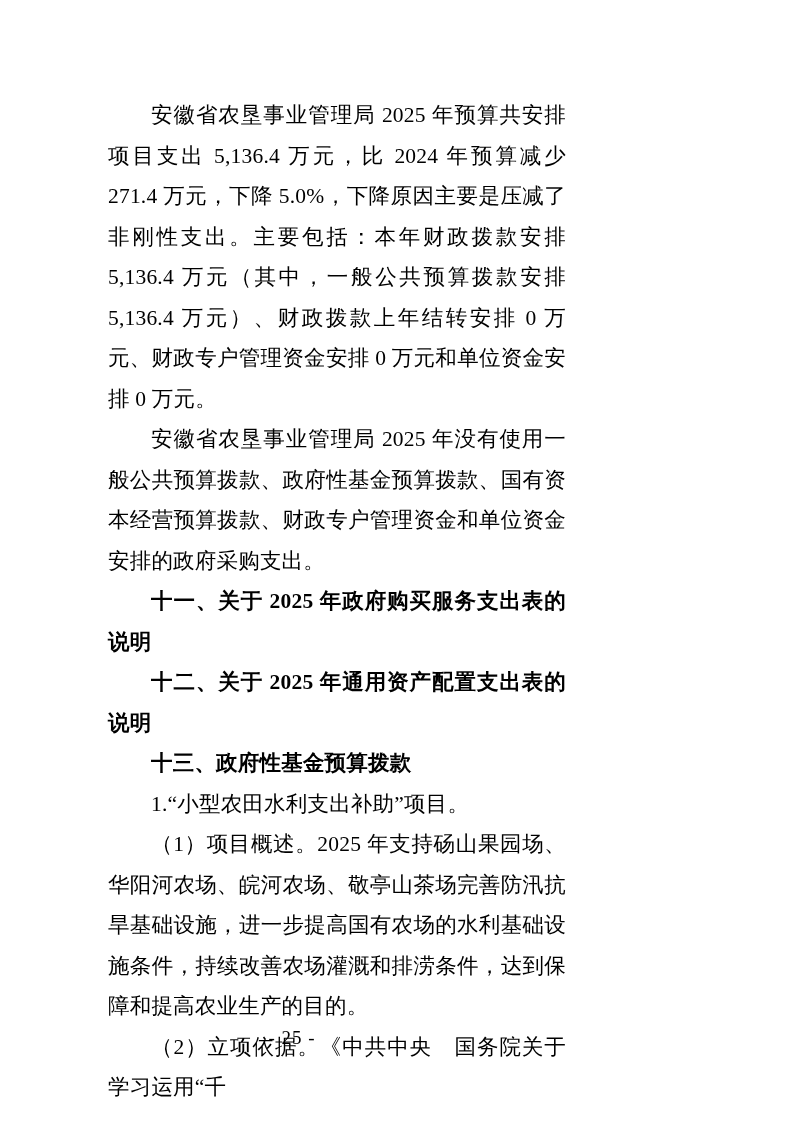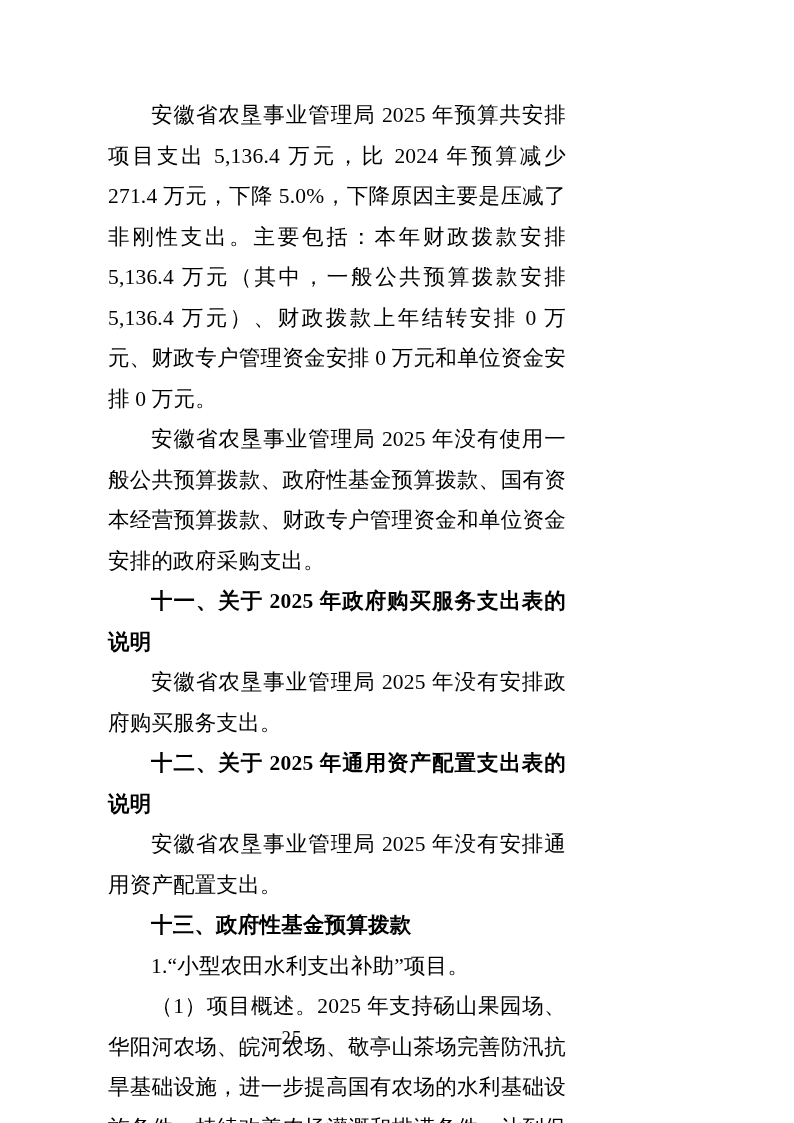--- a/index.html
+++ b/index.html
@@ -71,25 +71,23 @@
 <div class="page">
   <div class="doc-body">
 
     <p class="para">安徽省农垦事业管理局 2025 年预算共安排项目支出 5,136.4 万元，比 2024 年预算减少 271.4 万元，下降 5.0%，下降原因主要是压减了非刚性支出。主要包括：本年财政拨款安排 5,136.4 万元（其中，一般公共预算拨款安排 5,136.4 万元）、财政拨款上年结转安排 0 万元、财政专户管理资金安排 0 万元和单位资金安排 0 万元。</p>
 
 
     <p class="para">安徽省农垦事业管理局 2025 年没有使用一般公共预算拨款、政府性基金预算拨款、国有资本经营预算拨款、财政专户管理资金和单位资金安排的政府采购支出。</p>
 
     <p class="heading">十一、关于 2025 年政府购买服务支出表的说明</p>
 
-    <p class="para">安徽省农垦事业管理局 2025 年没有安排政府购买服务支出。</p>
 
     <p class="heading">十二、关于 2025 年通用资产配置支出表的说明</p>
 
-    <p class="para">安徽省农垦事业管理局 2025 年没有安排通用资产配置支出。</p>
 
     <p class="heading">十三、政府性基金预算拨款</p>
 
 
     <p class="num-heading">1.“小型农田水利支出补助”项目。</p>
 
     <p class="para">（1）项目概述。2025 年支持砀山果园场、华阳河农场、皖河农场、敬亭山茶场完善防汛抗旱基础设施，进一步提高国有农场的水利基础设施条件，持续改善农场灌溉和排涝条件，达到保障和提高农业生产的目的。</p>
 
     <p class="para">（2）立项依据。《中共中央　国务院关于学习运用“千</p>
 

